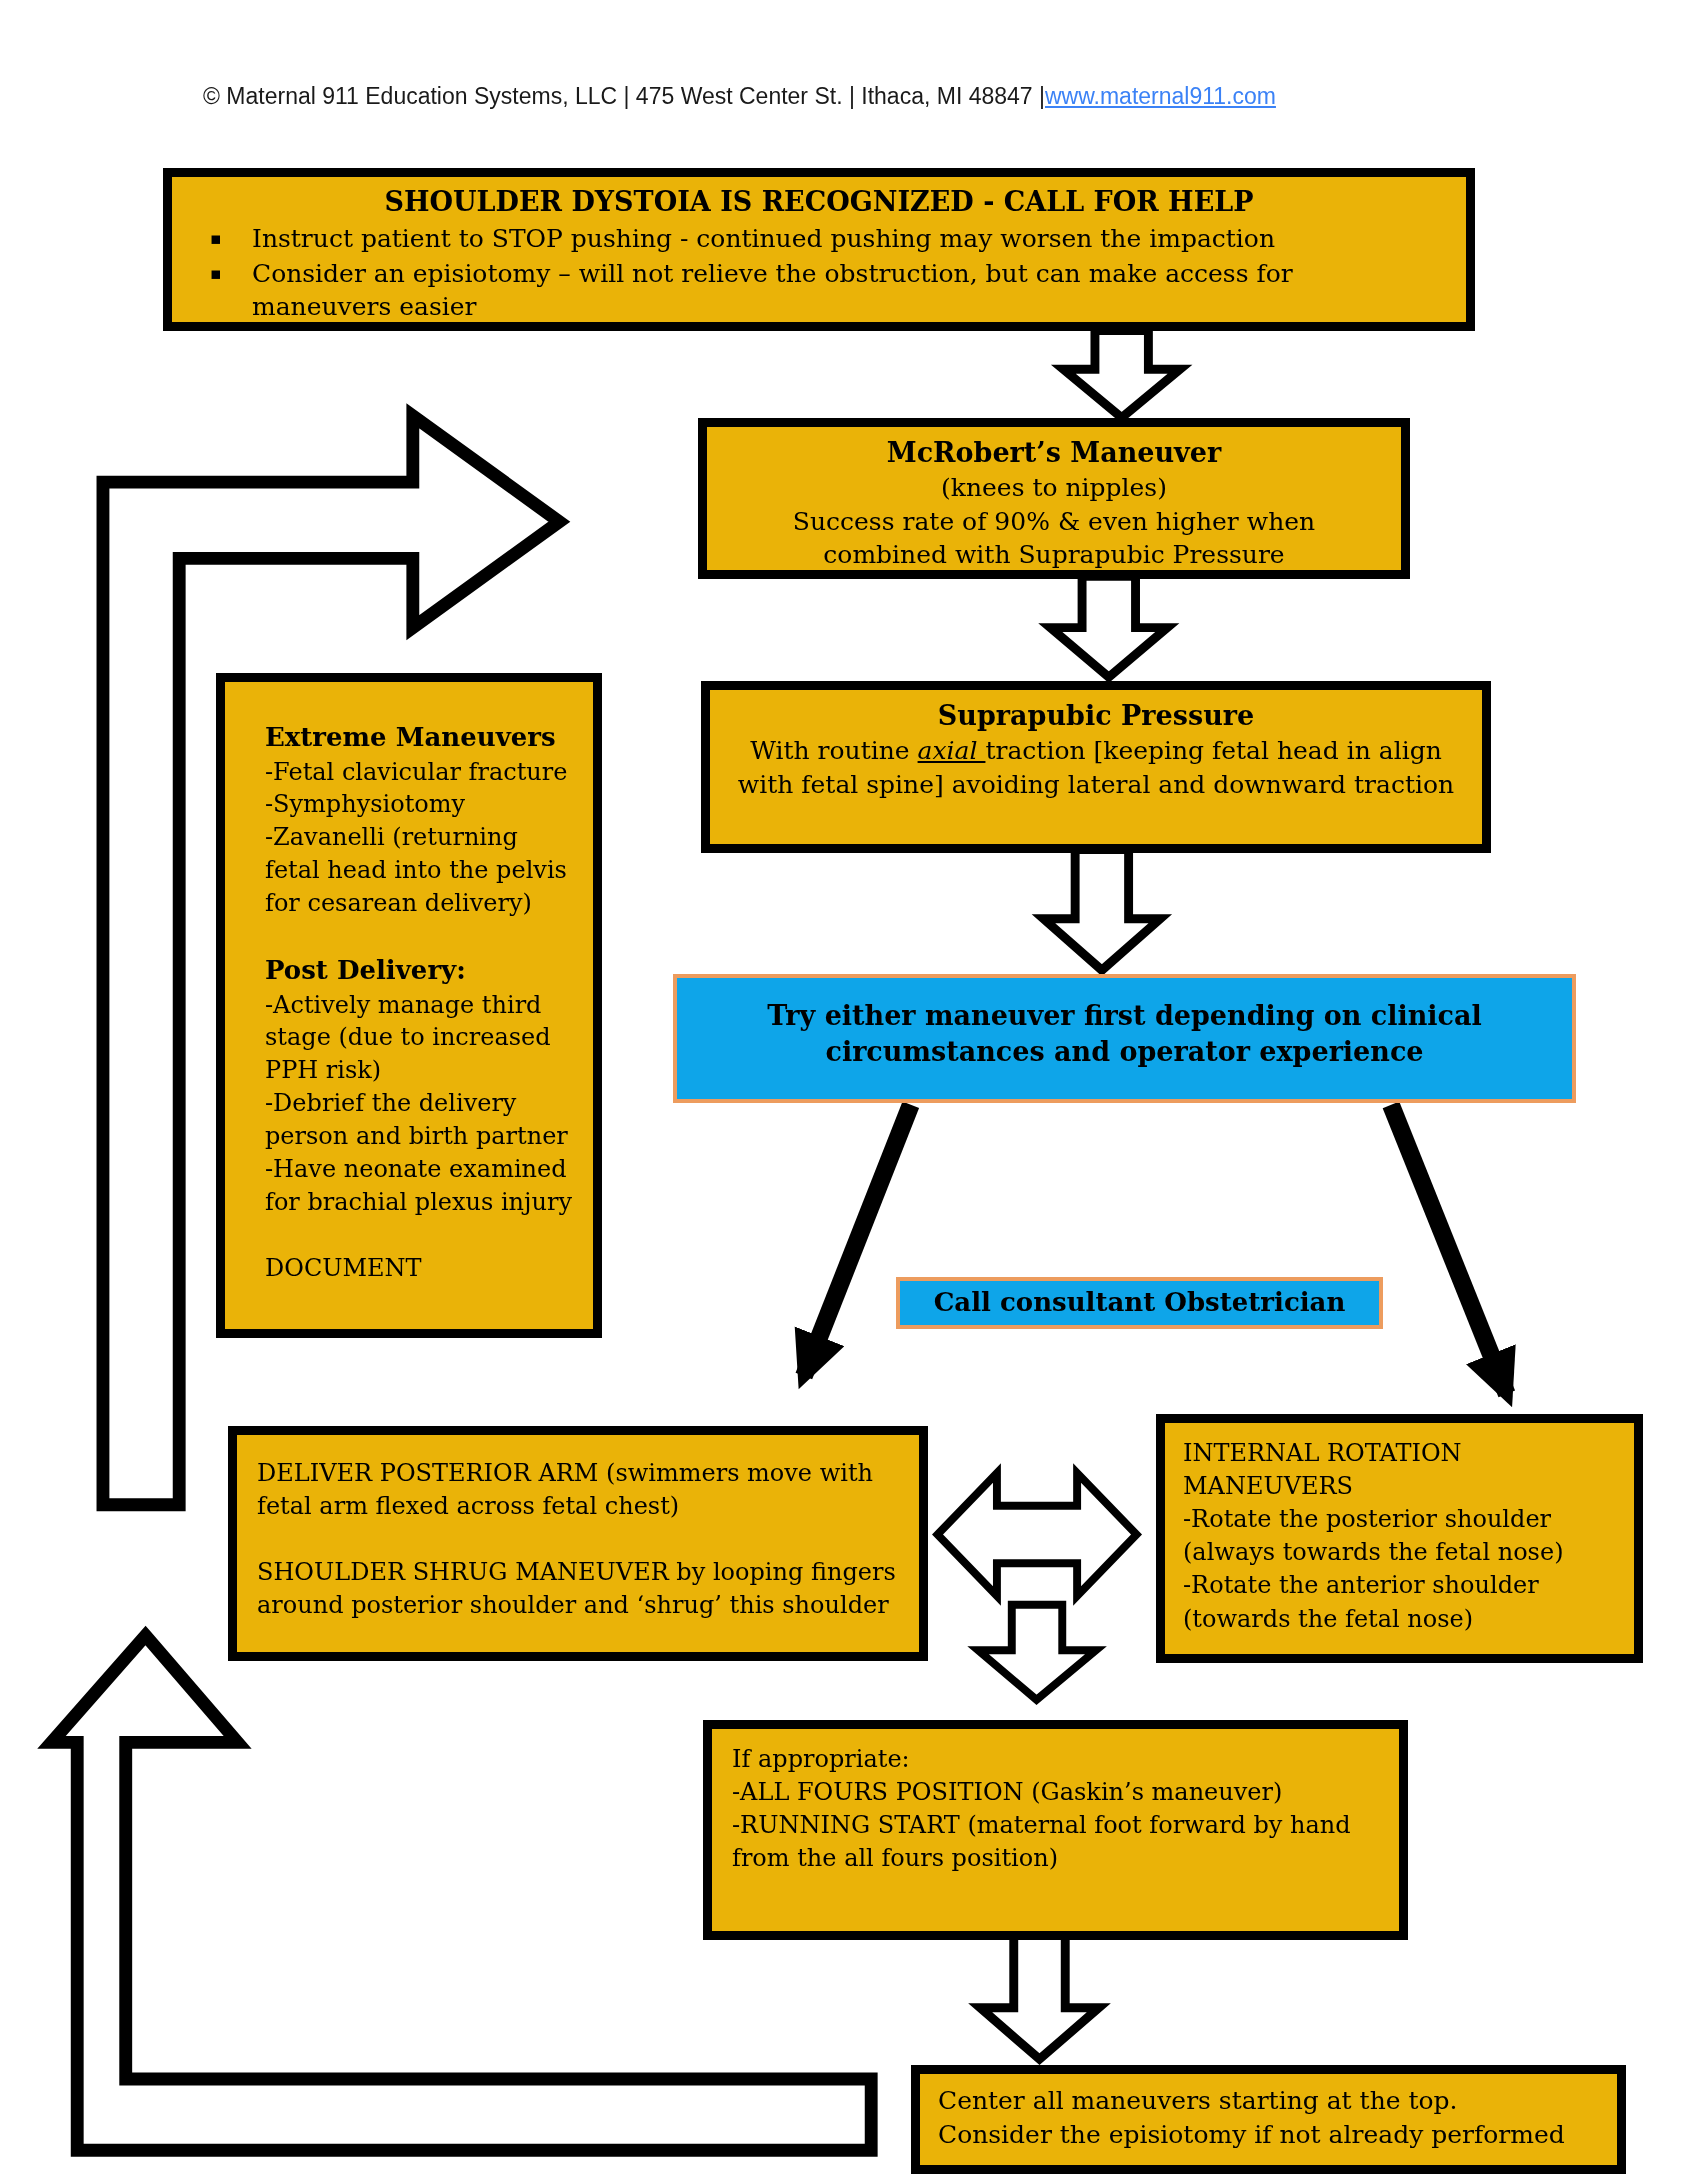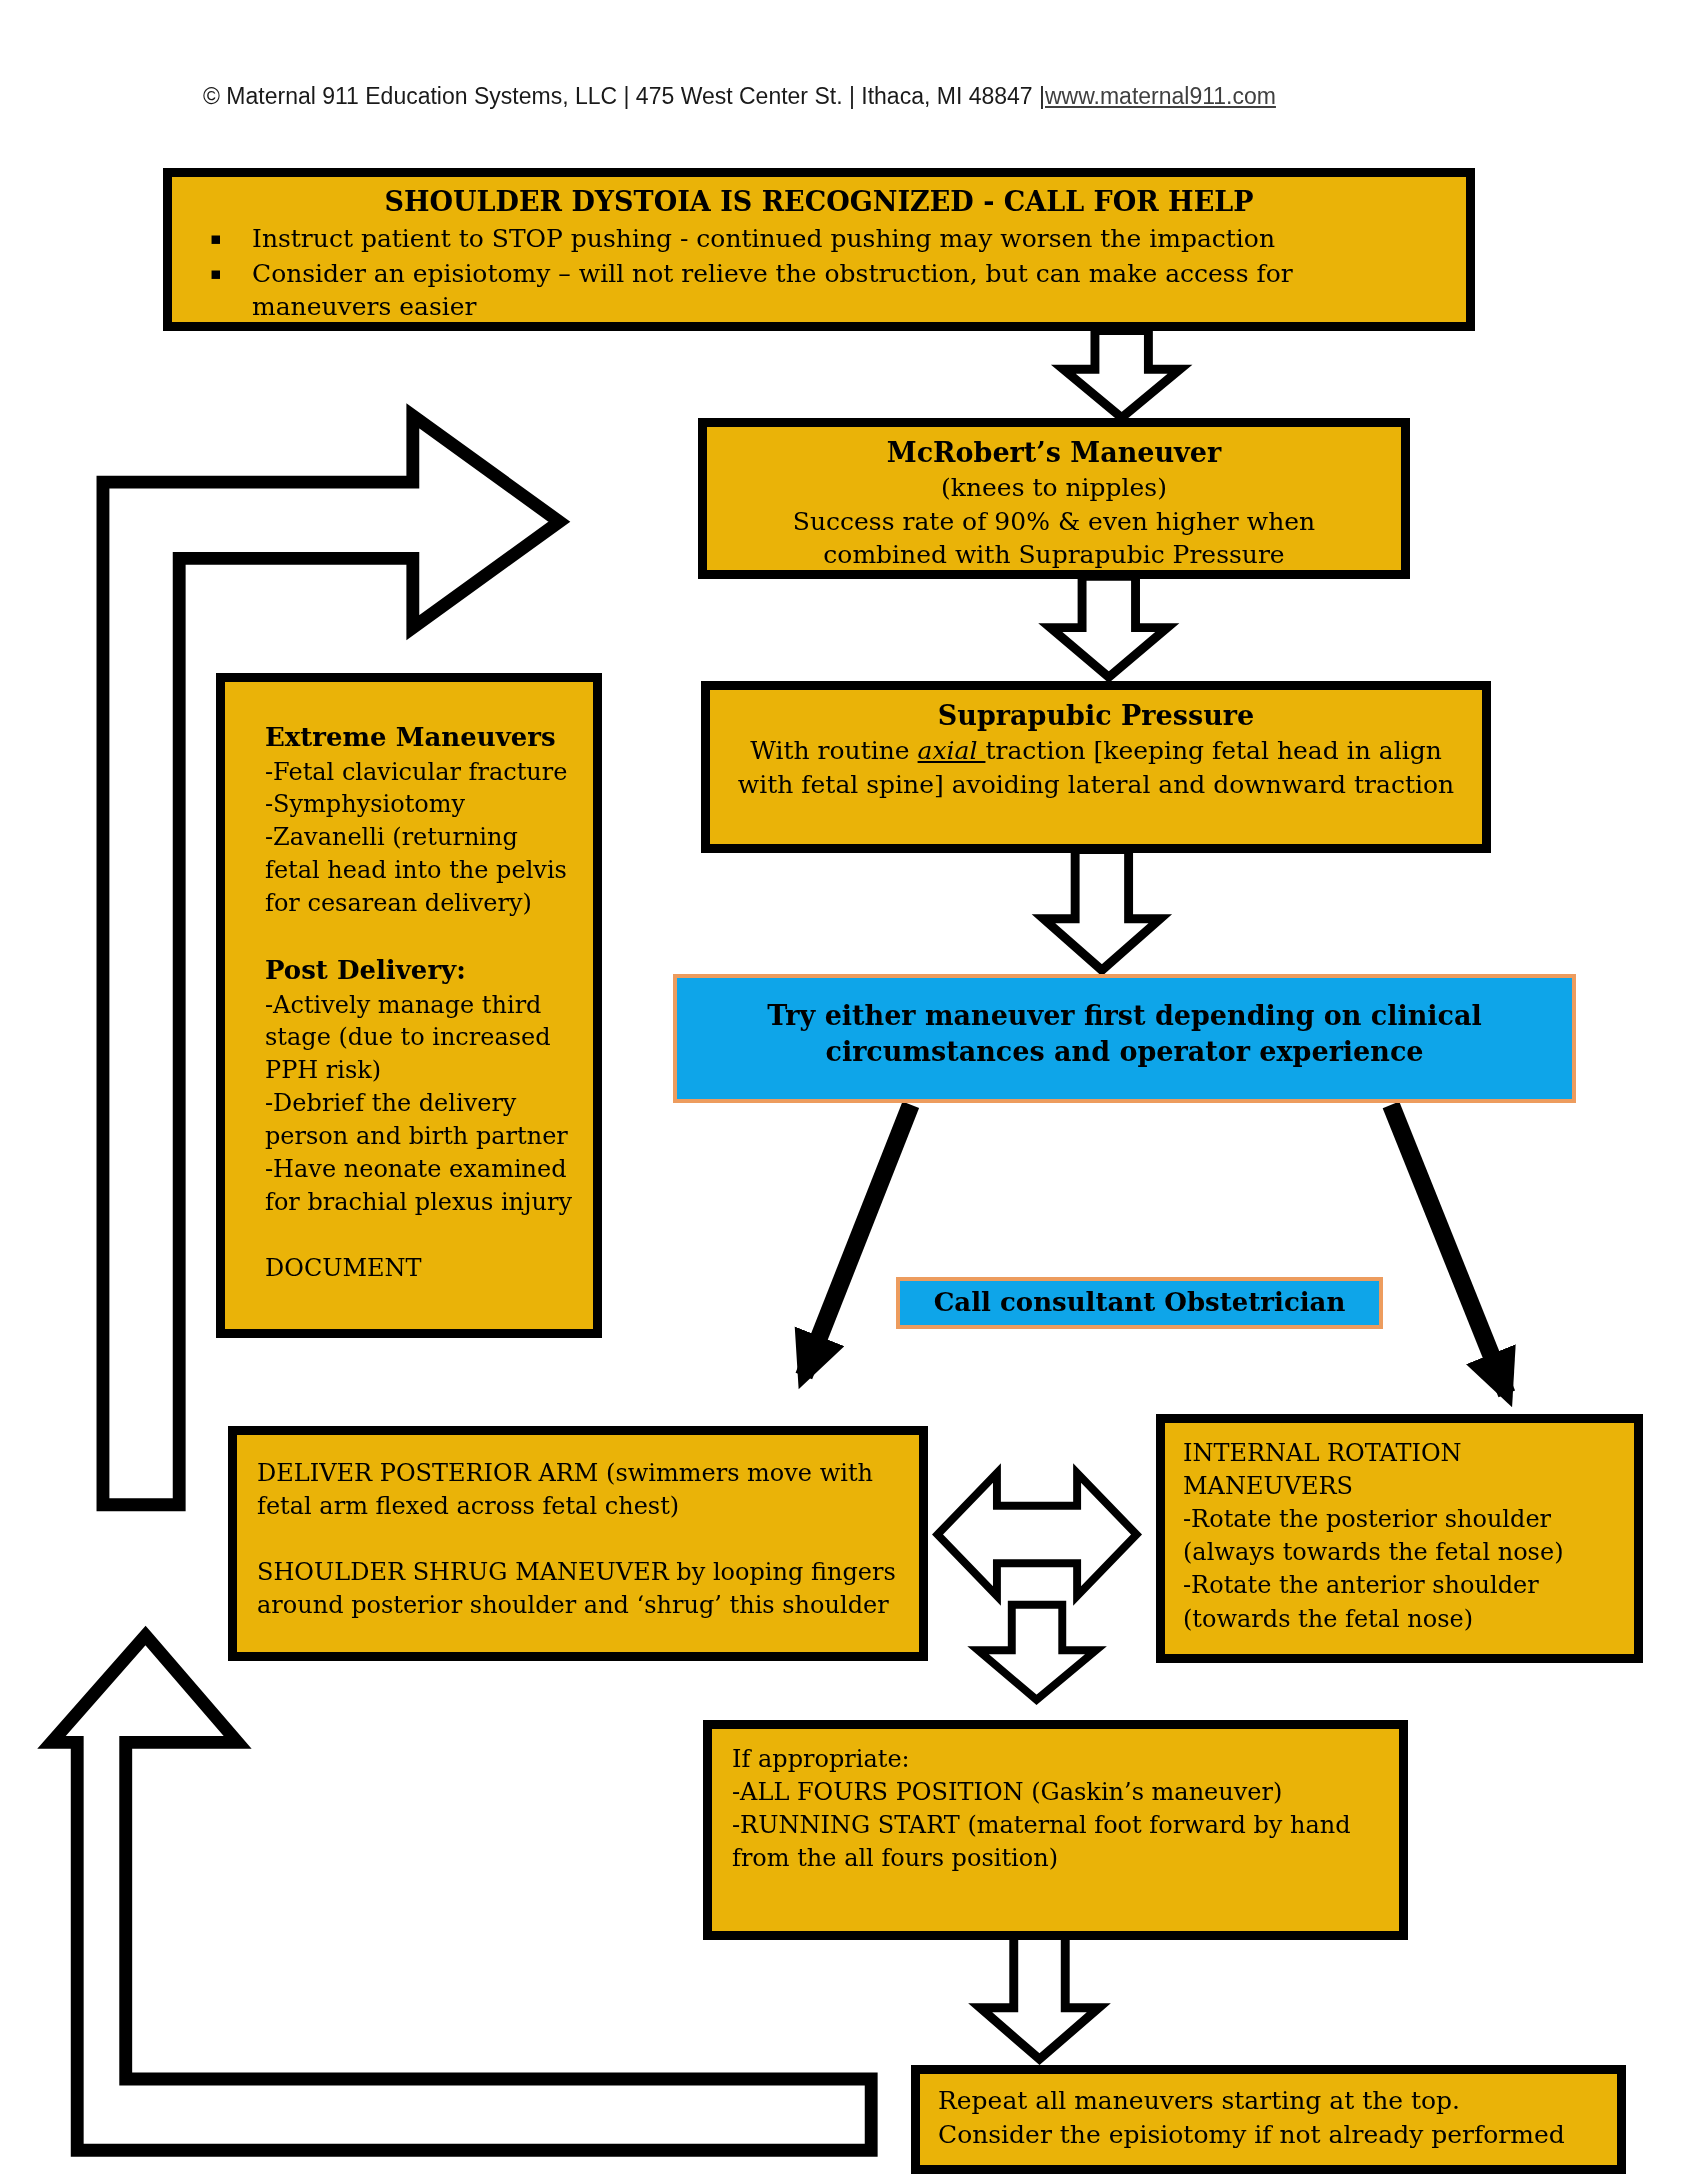--- a/index.html
+++ b/index.html
@@ -4,21 +4,21 @@
 <style>
   html,body{margin:0;padding:0;background:#ffffff;}
   .canvas{
     position:relative;width:1683px;height:2178px;background:#ffffff;overflow:hidden;
     font-family:"DejaVu Serif","Liberation Serif",serif;color:#000;
   }
   .hdr{
     position:absolute;left:203px;top:83px;width:1287px;
     font-family:"Liberation Sans",sans-serif;font-size:23px;color:#1a1a1a;white-space:nowrap;
   }
-  .hdr a{color:#404040;}
+  .hdr a{color:#3b82f6;}
   .fbox{
     position:absolute;box-sizing:border-box;border:9px solid #000;background:#eab308;
     font-size:24px;line-height:1.38;
   }
   .obox{
     position:absolute;box-sizing:border-box;border:4px solid #ED9C5E;background:#0ea5e9;
     display:flex;align-items:center;justify-content:center;text-align:center;
     font-weight:bold;font-size:27px;line-height:1.3;
   }
   .ctr{text-align:center;}
@@ -124,18 +124,18 @@
     <span class="line">-RUNNING START (maternal foot forward by hand from the all fours position)</span>
   </div>
 
   <div class="fbox" style="left:1156px;top:1414px;width:487px;height:249px;padding:14px 14px 14px 18px;">
     <span class="line">INTERNAL ROTATION MANEUVERS</span>
     <span class="line">-Rotate the posterior shoulder (always towards the fetal nose)</span>
     <span class="line">-Rotate the anterior shoulder (towards the fetal nose)</span>
   </div>
 
   <div class="fbox" style="left:911px;top:2065px;width:715px;height:109px;padding:10px 18px;font-size:25px;line-height:1.35;">
-    <span class="line">Repeat all maneuvers starting at the top.</span>
+    <span class="line">Center all maneuvers starting at the top.</span>
     <span class="line">Consider the episiotomy if not already performed</span>
   </div>
 
 </div>
 
 
 </body></html>

